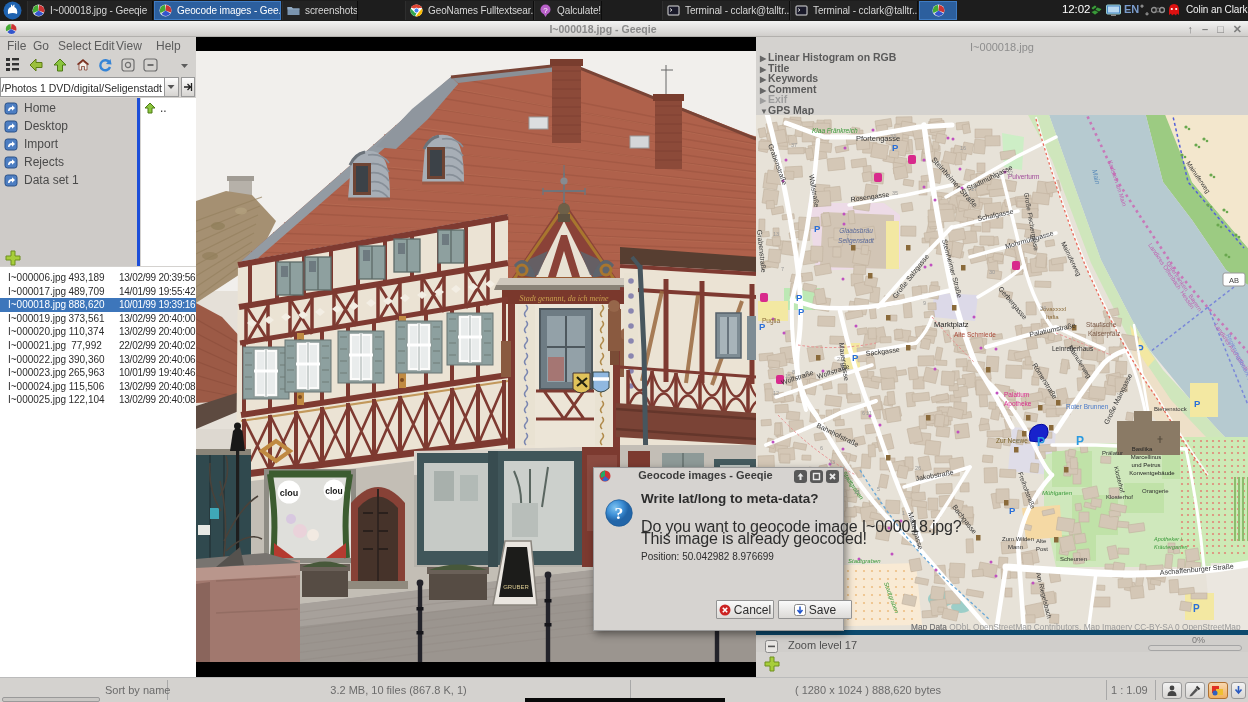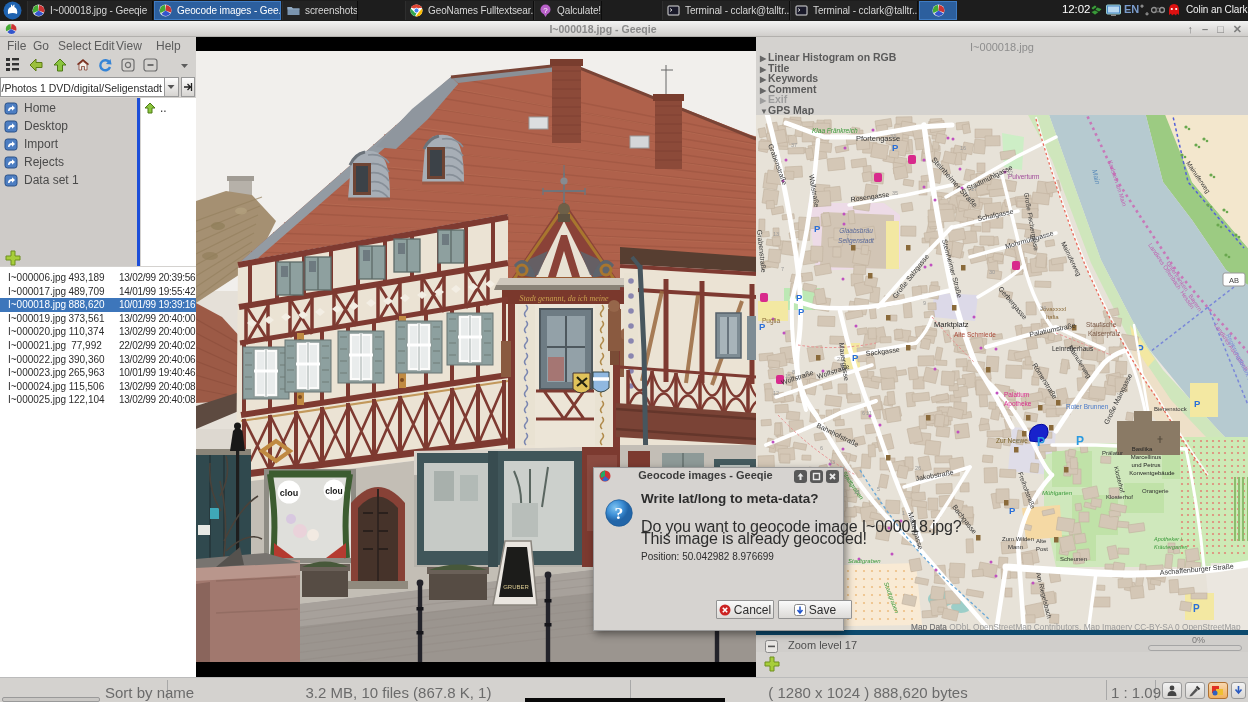--- a/index.html
+++ b/index.html
@@ -28,21 +28,21 @@
 .frow.sel{background:#3d76bb;color:#fff}
 #imagepane{left:196px;top:37px;width:560px;height:640px;background:#000}
 #photo{position:absolute;left:0;top:14px;width:560px;height:611px}
 #rightpanel{left:756px;top:37px;width:492px;height:640px;background:#d4d2cf}
 #rptitle{position:absolute;left:0;top:4px;width:100%;text-align:center;font-size:11px;color:#8d8d8d}
 .rph{position:absolute;left:4px;font-size:10.5px;font-weight:bold;color:#5a5a5a;height:11px;line-height:11px}.rph .tri{font-size:7px}
 .rph .tri{display:inline-block;width:8px;font-size:8px;color:#666}
 #mapbox{position:absolute;left:0;top:78px;width:492px;height:515px;overflow:hidden}
 #zoomrow{position:absolute;left:0;top:593px;width:492px;height:22px;background:#d0cecb;font-size:11px;color:#4f4f4f;border-top:5px solid #0c4a6e}
 #plusrow{position:absolute;left:0;top:615px;width:492px;height:25px}
-#statusbar{left:0;top:677px;width:1248px;height:25px;background:#d4d2cf;border-top:1px solid #bbb;font-size:15px;color:#6b6b6b}
+#statusbar{left:0;top:677px;width:1248px;height:25px;background:#d4d2cf;border-top:1px solid #bbb;font-size:11px;color:#6b6b6b}
 .sdiv{position:absolute;top:2px;bottom:2px;width:1px;background:#a8a8a8}
 #dialog{left:593px;top:467px;width:251px;height:164px;background:#d6d3d0;border:1px solid #9a9a9a;box-shadow:2px 3px 8px rgba(0,0,0,.45)}
 #dlgtitle{position:absolute;left:0;top:1px;width:100%;height:15px;text-align:center;font-size:11px;font-weight:bold;color:#3c3c3c;padding-right:26px;box-sizing:border-box}
 .dbtn{position:absolute;height:19px;background:linear-gradient(#fafafa,#dcdad7);border:1px solid #939393;border-radius:1px;font-size:12px;color:#2e2e2e;display:flex;align-items:center;justify-content:center;gap:3px}
 #blackstrip{left:525px;top:698px;width:200px;height:4px;background:#090909}
 </style></head>
 <body>
 <div class="abs" id="titlebar">
     <svg width="12" height="12" style="position:absolute;left:5px;top:2px" viewBox="0 0 13 13">
       <circle cx="6.5" cy="6.5" r="6" fill="#e8e8e8"></circle>

